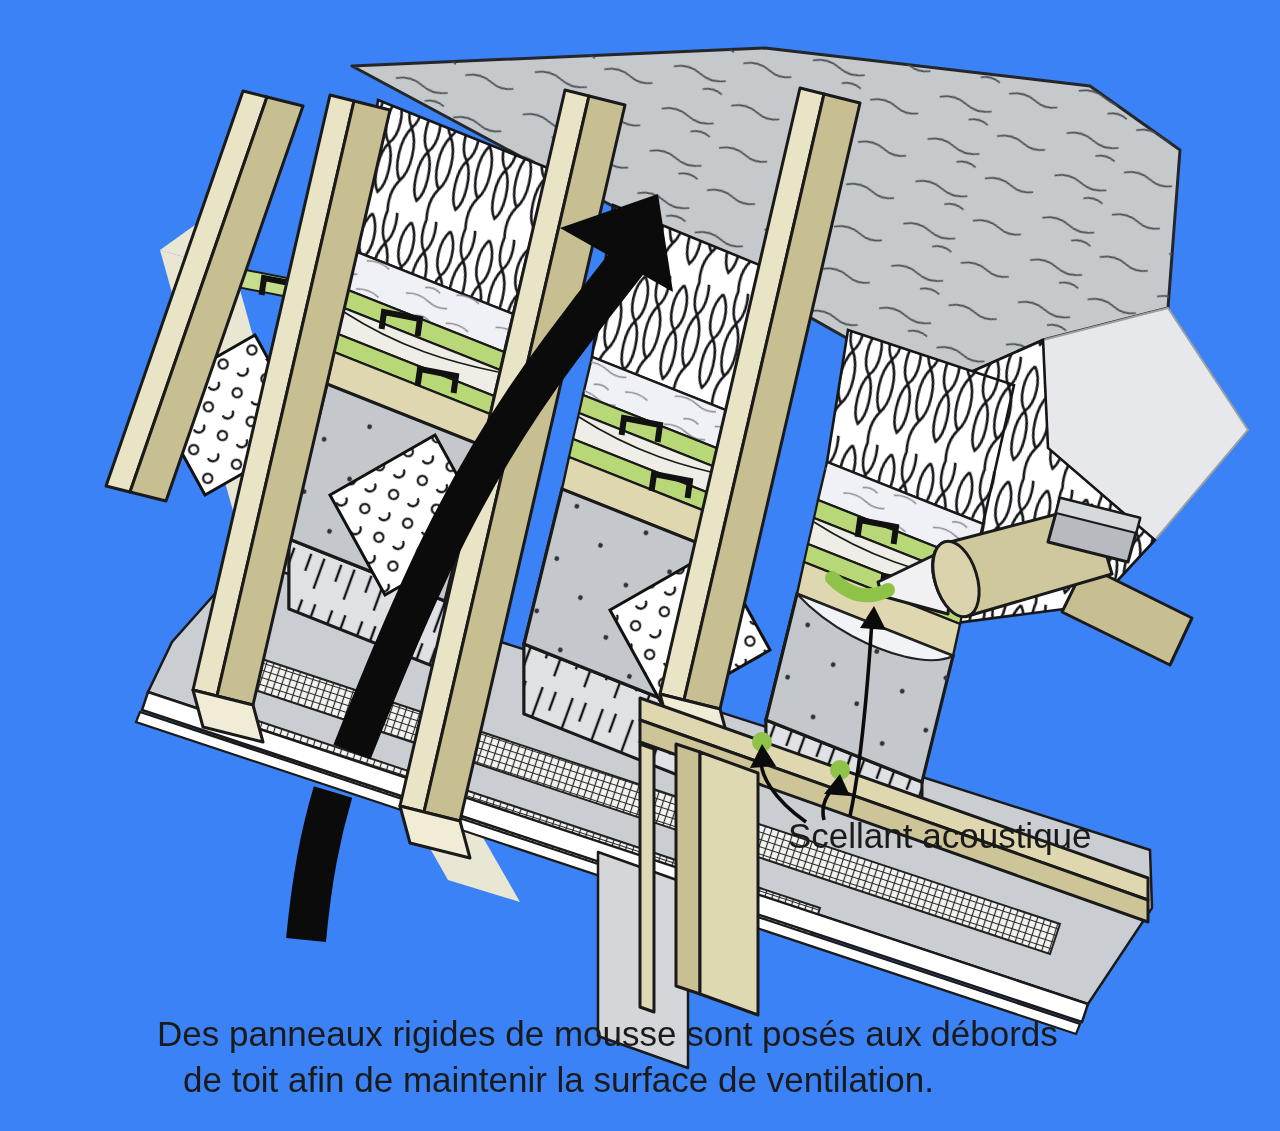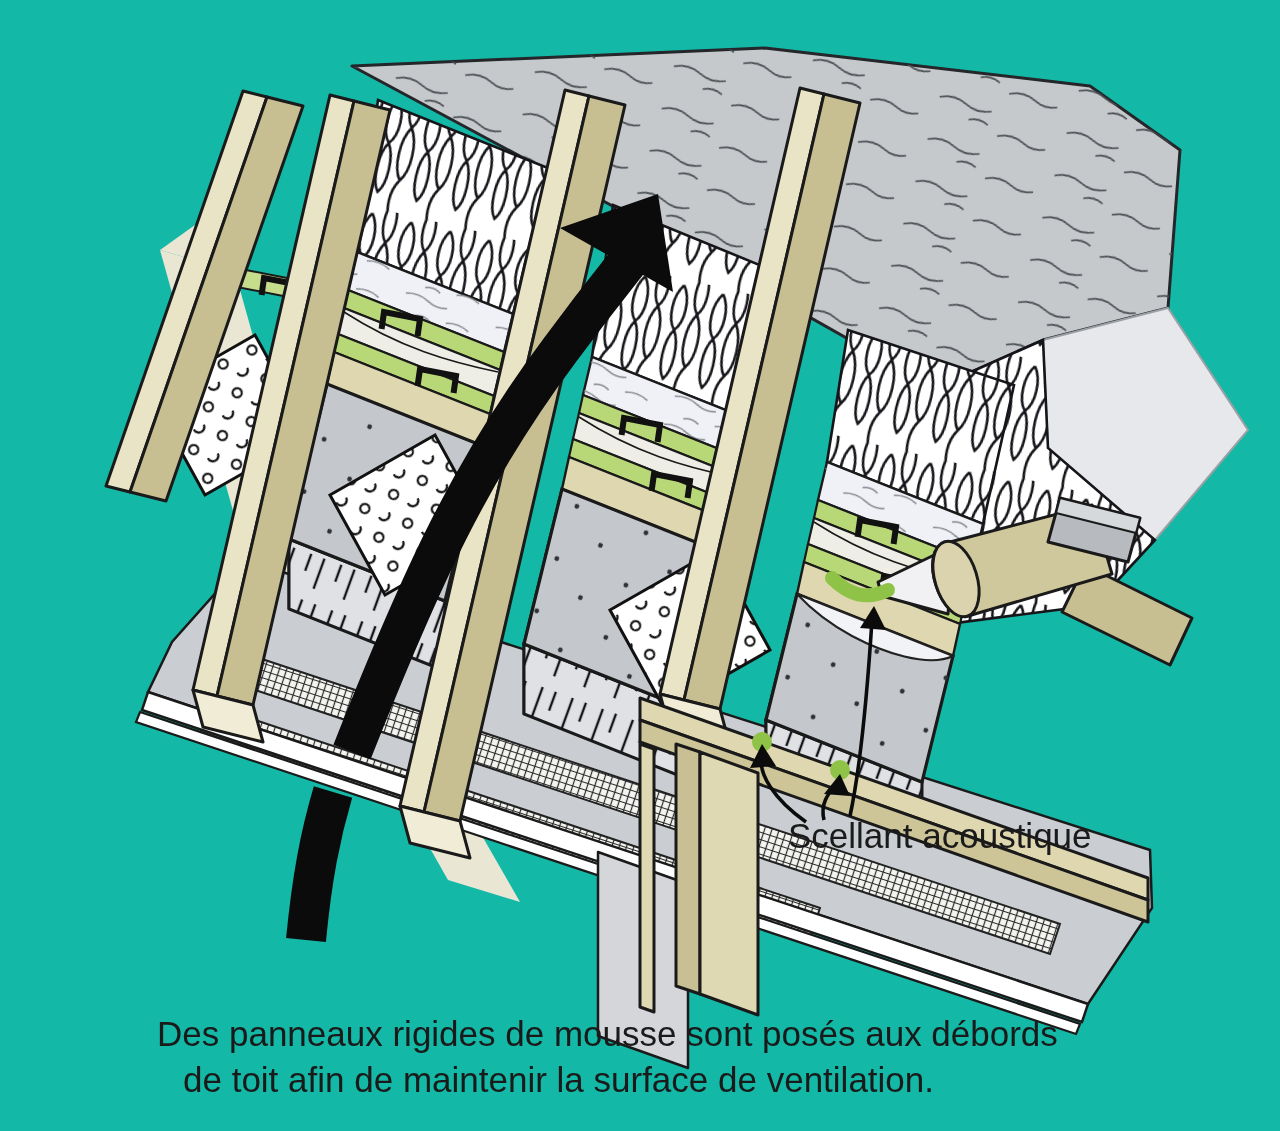--- a/index.html
+++ b/index.html
@@ -1,16 +1,16 @@
 <!DOCTYPE html>
 <html><head>
 <meta charset="utf-8">
 <style>
   html,body{margin:0;padding:0;background:#ffffff;}
-  .stage{position:relative;width:1280px;height:1131px;background:#14b8a6;overflow:hidden;
+  .stage{position:relative;width:1280px;height:1131px;background:#3b82f6;overflow:hidden;
          font-family:"Liberation Sans", sans-serif;}
   svg{display:block;}
   text{font-family:"Liberation Sans", sans-serif;fill:#1a1a1a;}
   .label-txt{font-size:35px;}
   .caption-txt{font-size:35px;}
 </style>
 </head>
 <body>
 
 <div class="stage">

